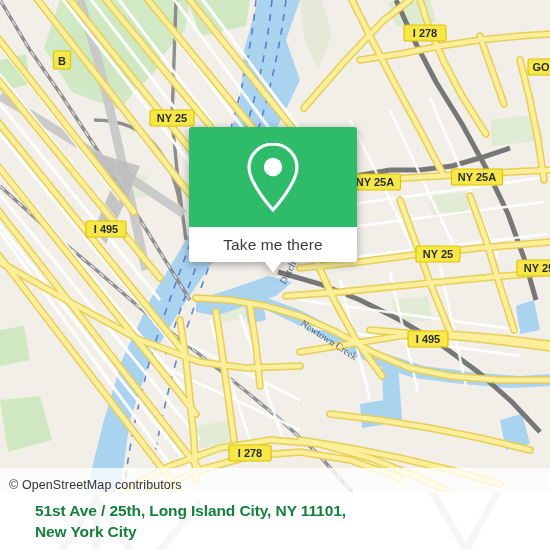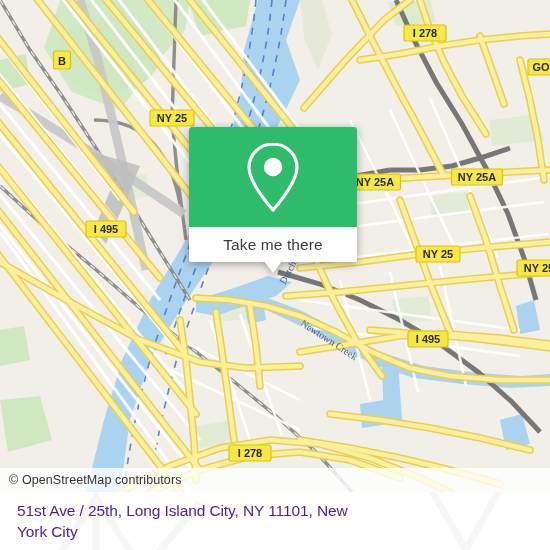--- a/index.html
+++ b/index.html
@@ -11,21 +11,21 @@
   #page{position:relative;width:550px;height:550px;overflow:hidden;background:#fff;}
 
   
   #map{position:absolute;left:0;top:0;width:550px;height:492px;overflow:hidden;background:#f2efe9;}
   #map svg{position:absolute;left:0;top:0;}
 
   
   #attrib{
     position:absolute;left:0;top:468px;width:550px;height:24px;
     background:rgba(255,255,255,0.78);
-    display:flex;align-items:center;
+    display:flex;align-items:flex-end;
     box-sizing:border-box;padding-left:9px;
     font-size:12.5px;color:#333;letter-spacing:.1px;
   }
 
   
   #card{
     position:absolute;left:189px;top:127px;width:168px;height:135px;
     border-radius:3px;overflow:visible;
     filter:drop-shadow(0 2px 4px rgba(0,0,0,.35));
   }
@@ -46,22 +46,22 @@
   }
 
   
   #bottom{
     position:absolute;left:0;top:492px;width:550px;height:58px;background:#fff;
     display:flex;align-items:center;overflow:hidden;
   }
   #wm{position:absolute;left:0;top:0;width:550px;height:58px;opacity:.5;}
   #addr{
     position:relative;z-index:2;
-    margin-left:17px;width:345px;
-    font-size:15.5px;line-height:21px;color:#4c1d95;font-weight:normal;
+    margin-left:35px;width:345px;
+    font-size:15.5px;line-height:21px;color:#15803d;font-weight:bold;
     letter-spacing:-.1px;
   }
   #brand{position:relative;z-index:2;display:flex;align-items:center;margin-left:4px;}
   #brand .word{font-size:30px;font-weight:bold;color:#1a1a1a;letter-spacing:-1.1px;margin-left:1px;}
 
   
   .shield rect{fill:#f7e84a;stroke:#e0c400;stroke-width:1.2;}
   .shield text{font-family:"Liberation Sans",sans-serif;font-weight:bold;fill:#2b2b2b;}
   .wlab{font-family:"Liberation Serif",serif;font-size:10px;fill:#4a5a75;}
 </style>

